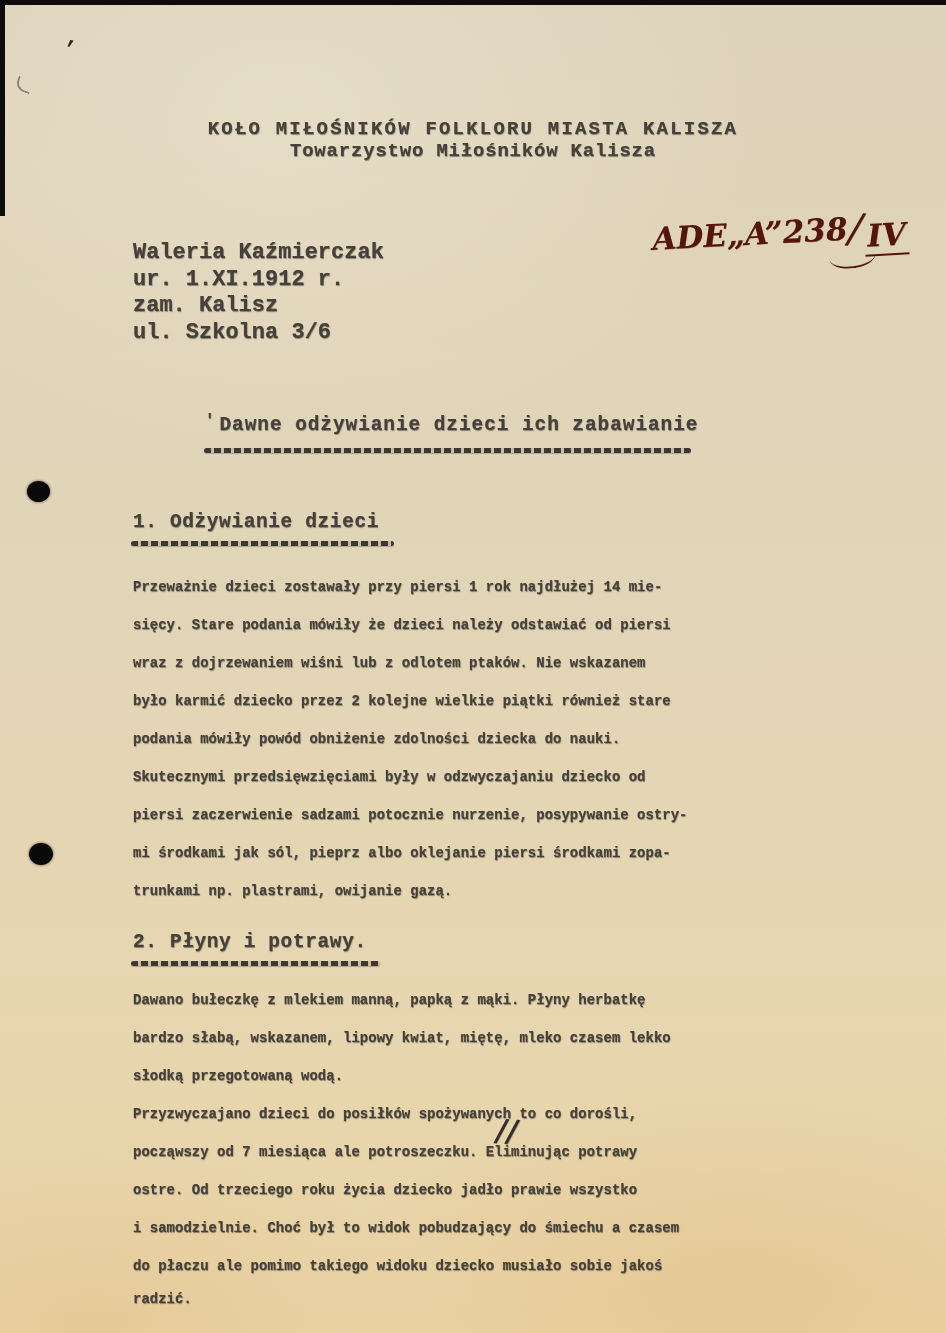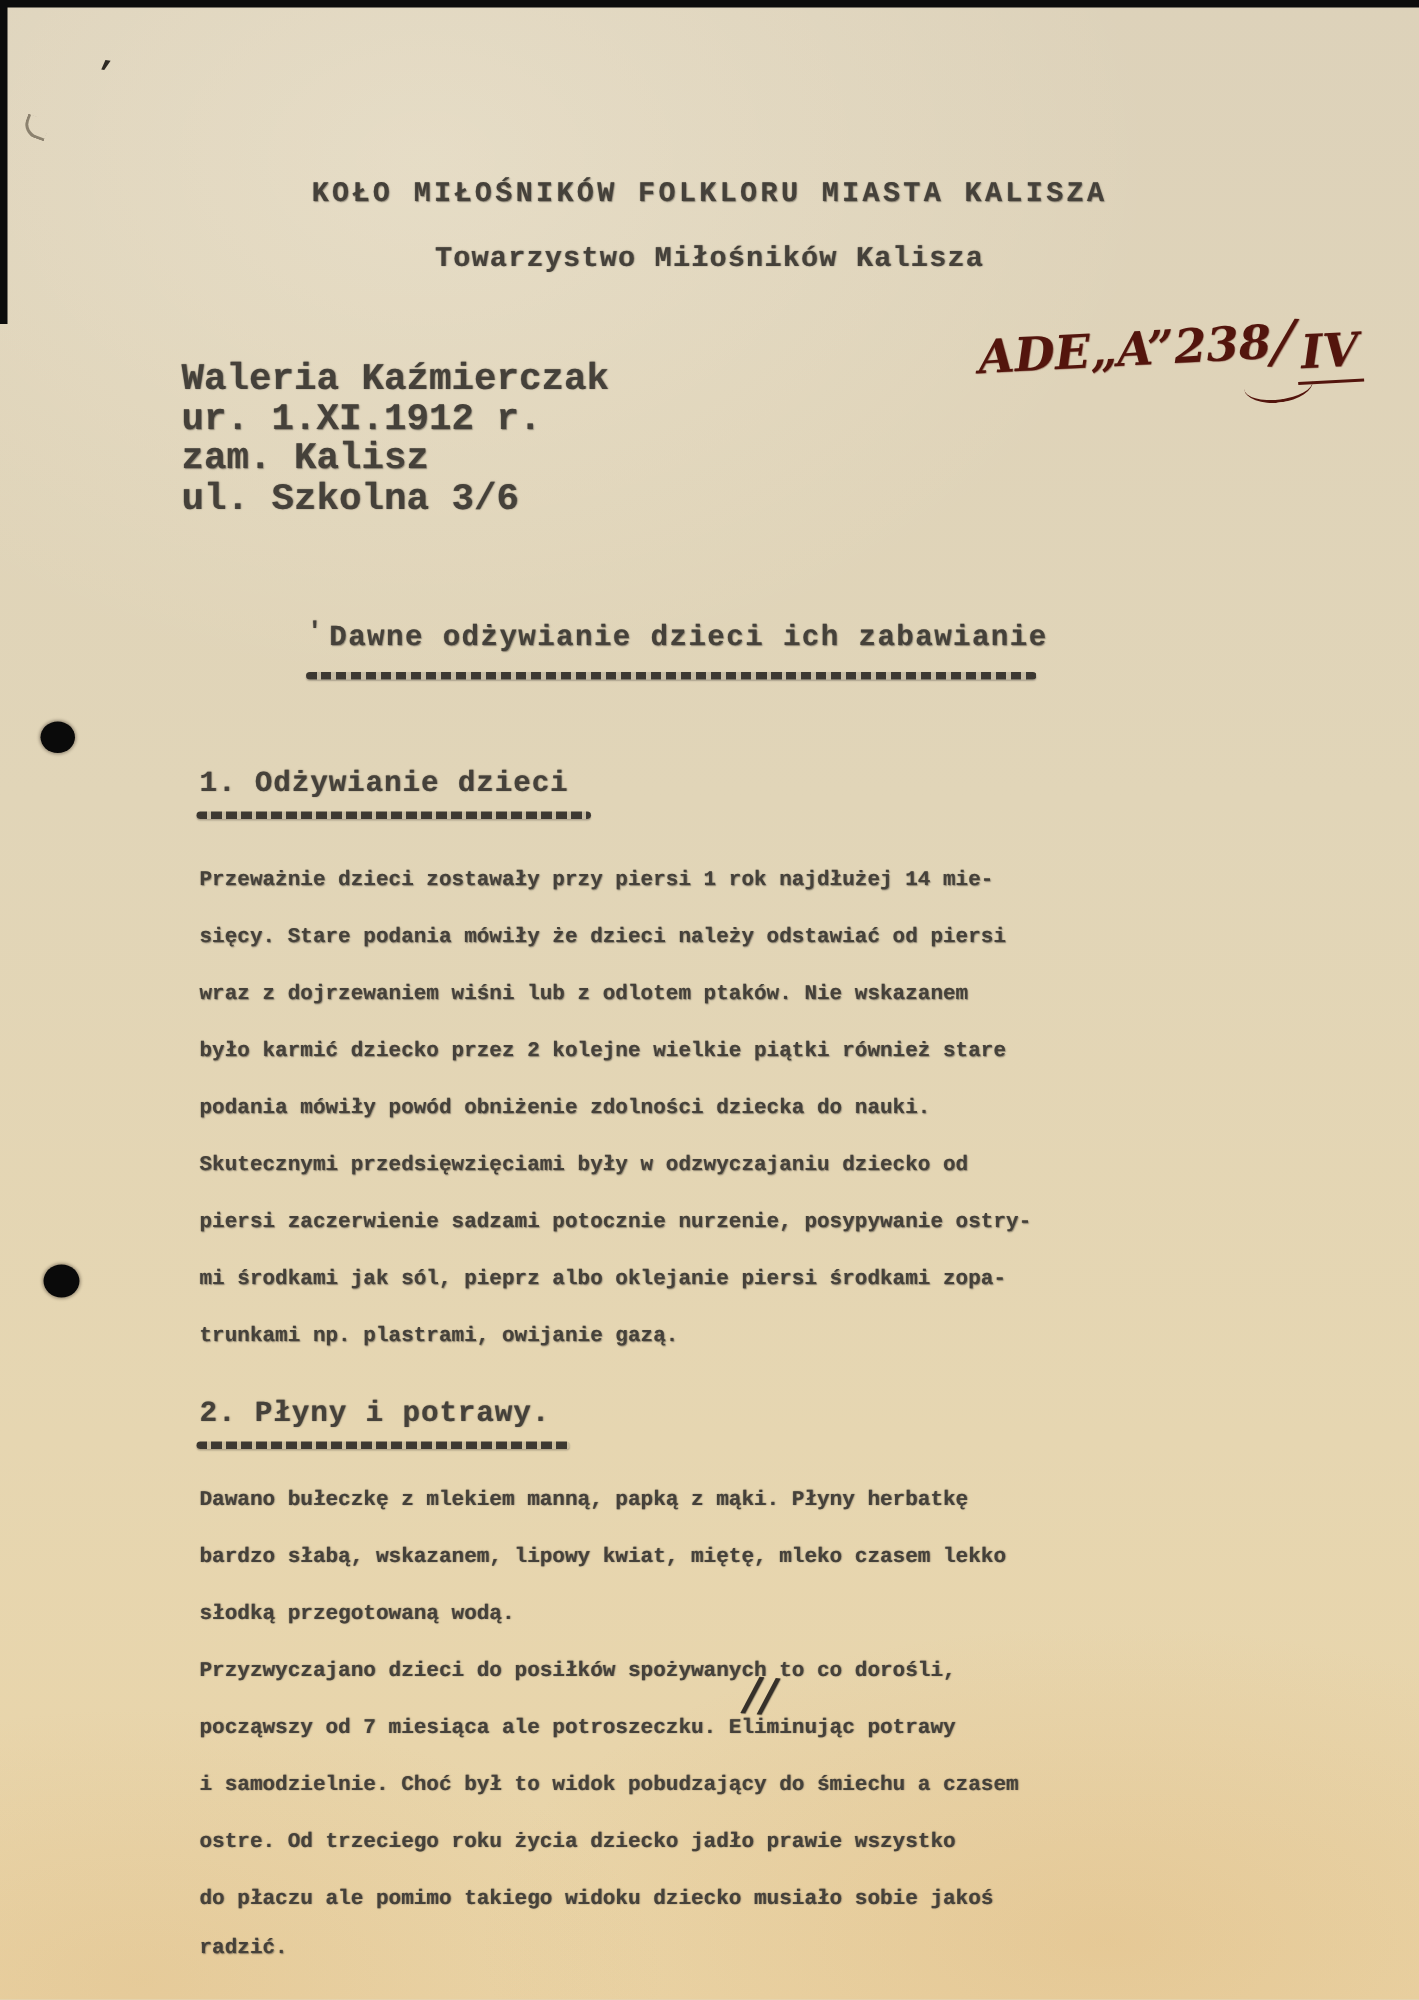--- a/index.html
+++ b/index.html
@@ -46,21 +46,21 @@
 
   
   .tw {
     color: #45413a;
     font-weight: 700;
     text-shadow: 0.5px 0.5px 0.9px rgba(62,57,50,0.55), -0.3px 0.2px 0.5px rgba(62,57,50,0.3);
   }
 
   .org-header { position: absolute; left: 0; top: 118px; width: 946px; text-align: center; }
   .org-line1 { font-size: 19px; letter-spacing: 2.2px; }
-  .org-line2 { font-size: 19px; letter-spacing: 0.8px; margin-top: 21px; }
+  .org-line2 { font-size: 19px; letter-spacing: 0.8px; }
 
   .annotation {
     position: absolute; left: 652px; top: 206px; width: 260px;
     color: #53150d;
     font-family: "DejaVu Serif", serif;
     font-style: italic;
     font-size: 31px;
     font-weight: 700;
     transform: rotate(-3deg);
     text-shadow: 0.4px 0.4px 0.6px rgba(83,21,13,0.5);
@@ -73,21 +73,21 @@
   .annotation .roman {
     display: inline-block; border-bottom: 2.5px solid #53150d; padding: 0 3px 1px 3px;
     transform: translateY(8px);
   }
   .annotation .roman-swash {
     position: absolute; left: 176px; top: 52px; width: 46px; height: 12px;
     border-bottom: 2.5px solid #53150d; border-radius: 0 0 60% 60%/0 0 100% 100%;
     transform: rotate(-4deg);
   }
 
-  .author-block { position: absolute; left: 121px; top: 240px; font-size: 25px; line-height: 26.5px; }
+  .author-block { position: absolute; left: 133px; top: 240px; font-size: 22px; line-height: 26.5px; }
 
   .doc-title { position: absolute; left: 205px; top: 414px; font-size: 19.5px; letter-spacing: 0.9px; white-space: nowrap; }
   .doc-title .tick { position: relative; top: -5px; margin-right: 4px; font-size: 16px; }
   .dash-underline {
     position: absolute; height: 5px; border-radius: 3px;
     background-image: repeating-linear-gradient(90deg,
       rgba(52,48,42,0.95) 0px, rgba(52,48,42,0.95) 7px,
       rgba(52,48,42,0.15) 7px, rgba(52,48,42,0.15) 10px);
     box-shadow: 0 1px 1px rgba(52,48,42,0.3);
   }
@@ -167,21 +167,21 @@
 
   <div class="body-par par-2 tw">
     <div>Dawano bułeczkę z mlekiem manną, papką z mąki. Płyny herbatkę</div>
     <div>bardzo słabą, wskazanem, lipowy kwiat, miętę, mleko czasem lekko</div>
     <div>słodką przegotowaną wodą.</div>
   </div>
 
   <div class="body-par par-3 tw">
     <div>Przyzwyczajano dzieci do posiłków spożywanych to co dorośli,</div>
     <div>począwszy od 7 miesiąca ale potroszeczku. Eliminując potrawy</div>
+    <div>ostre. Od trzeciego roku życia dziecko jadło prawie wszystko</div>
     <div>i samodzielnie. Choć był to widok pobudzający do śmiechu a czasem</div>
-    <div>ostre. Od trzeciego roku życia dziecko jadło prawie wszystko</div>
     <div>do płaczu ale pomimo takiego widoku dziecko musiało sobie jakoś</div>
     <div class="line-tight">radzić.</div>
   </div>
 
   <div class="correction-mark">//</div>
 
 </div>
 
 </body></html>

